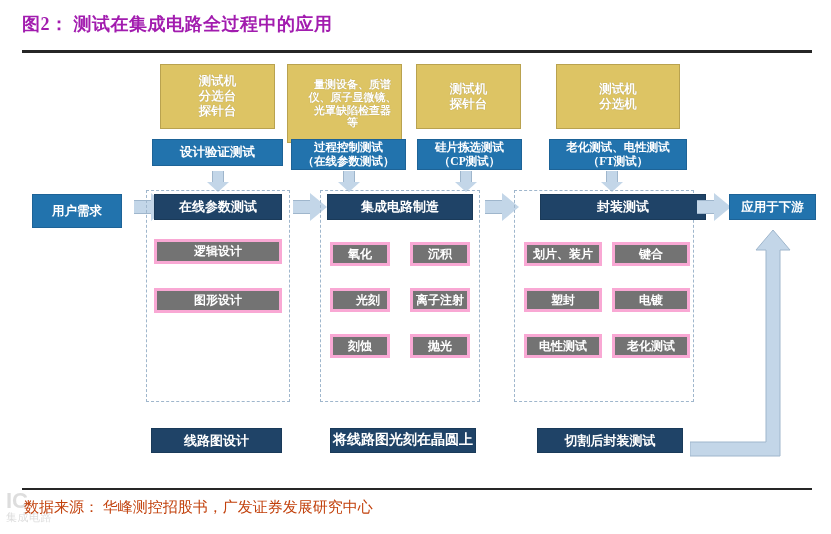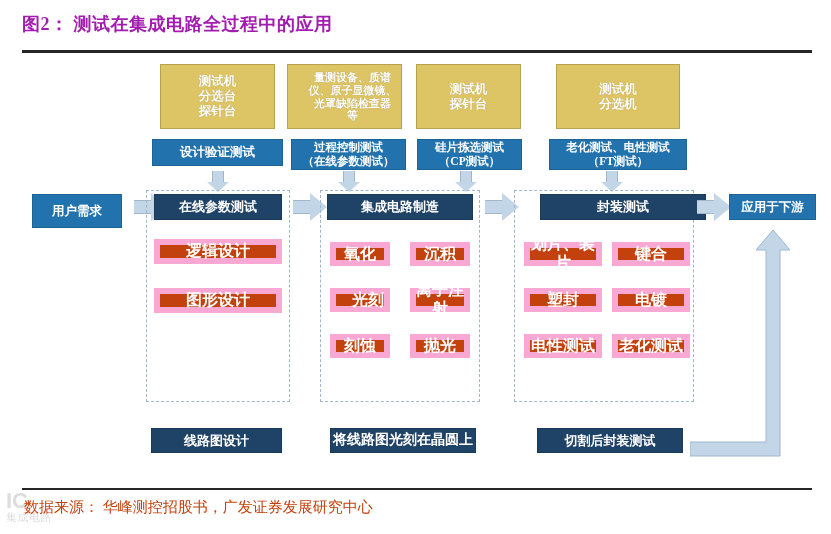--- a/index.html
+++ b/index.html
@@ -100,23 +100,23 @@
     font-size: 12.5px;
     color: #ffffff;
     text-shadow: 0 0 1px rgba(0,0,0,0.25);
   }
   .box-blue-dark {
     background: #1f4367;
     border: 1px solid #1a3a59;
     font-size: 13px;
   }
   .box-blue-sub {
-    background: #c2410c;
-    border: 6px solid #f9a8d4;
-    font-size: 16px;
+    background: #737373;
+    border: 3px solid #f9a8d4;
+    font-size: 12px;
   }
   .box-blue-bright {
     background: #2273ad;
     border: 1px solid #1d6397;
     font-size: 12.5px;
   }
 
   
   .group {
     position: absolute;
@@ -193,21 +193,21 @@
 
   <div id="title-bar">
     <div id="title-text">图2： 测试在集成电路全过程中的应用</div>
   </div>
   <div id="title-rule"></div>
 
   <div class="box box-yellow" style="left:160px; top:64px; width:115px; height:65px;">测试机
 分选台
 探针台</div>
 
-  <div class="box box-yellow" style="left:287px; top:64px; width:115px; height:65px; font-size:11px;padding-left:16px;">量测设备、质谱
+  <div class="box box-yellow" style="left:287px; top:64px; width:115px; height:79px; font-size:11px;padding-left:16px;">量测设备、质谱
 仪、原子显微镜、
 光罩缺陷检查器
 等</div>
 
   <div class="box box-yellow" style="left:416px; top:64px; width:105px; height:65px;">测试机
 探针台</div>
 
   <div class="box box-yellow" style="left:556px; top:64px; width:124px; height:65px;">测试机
 分选机</div>
 

